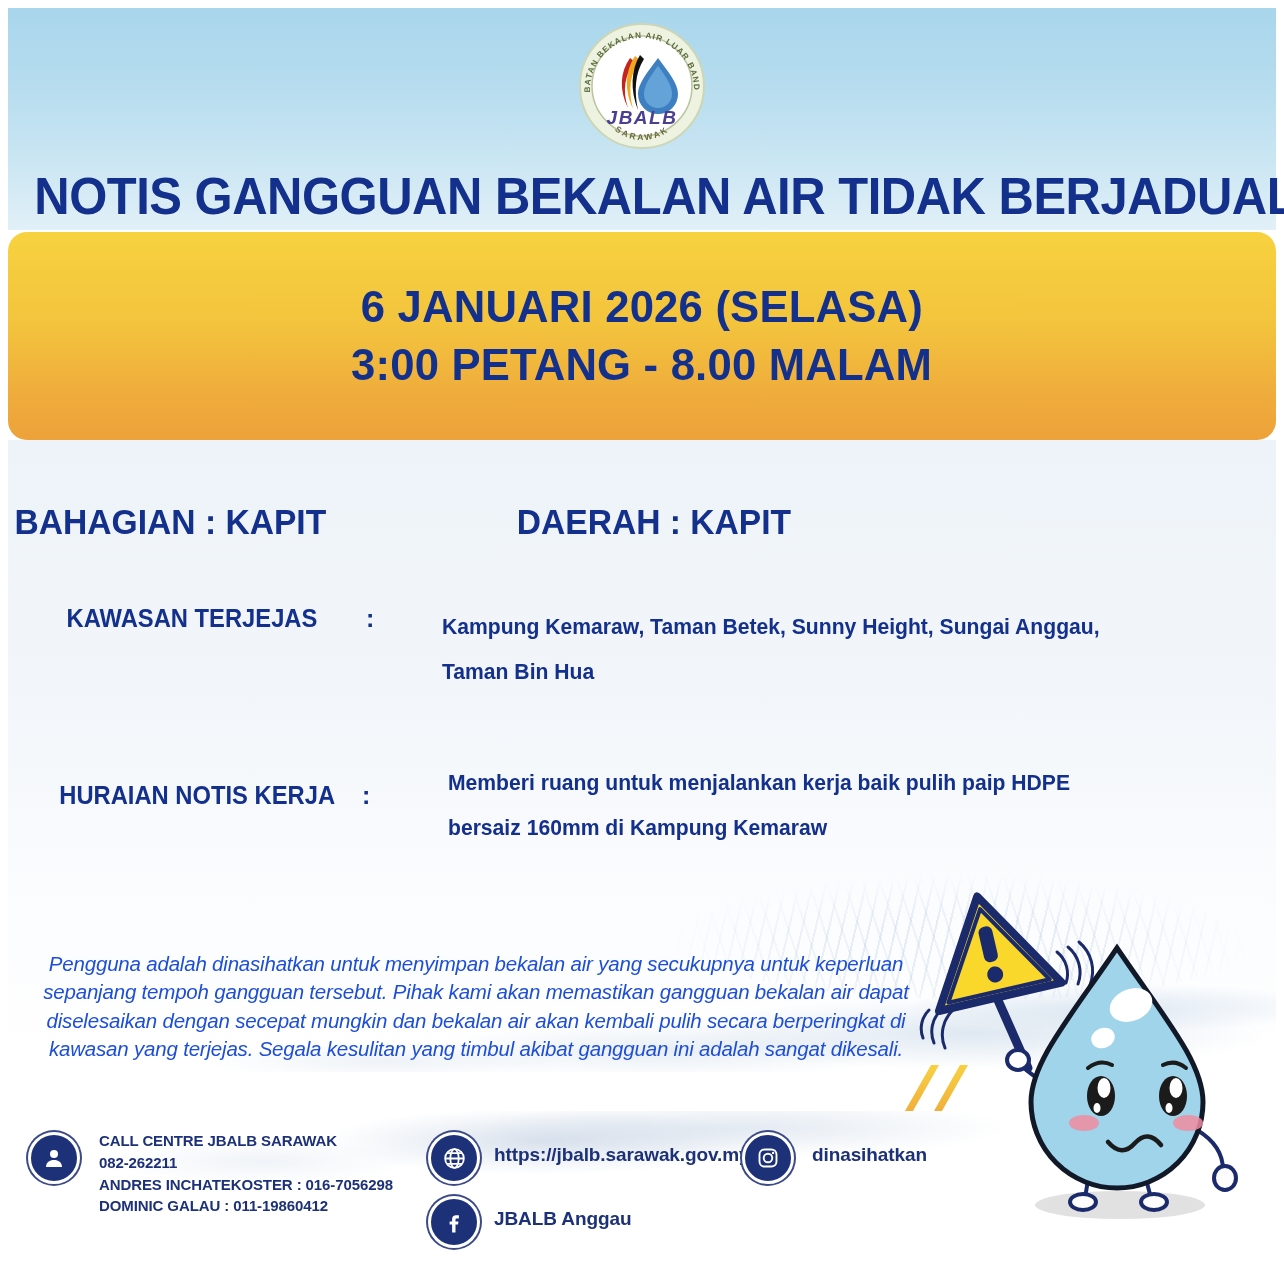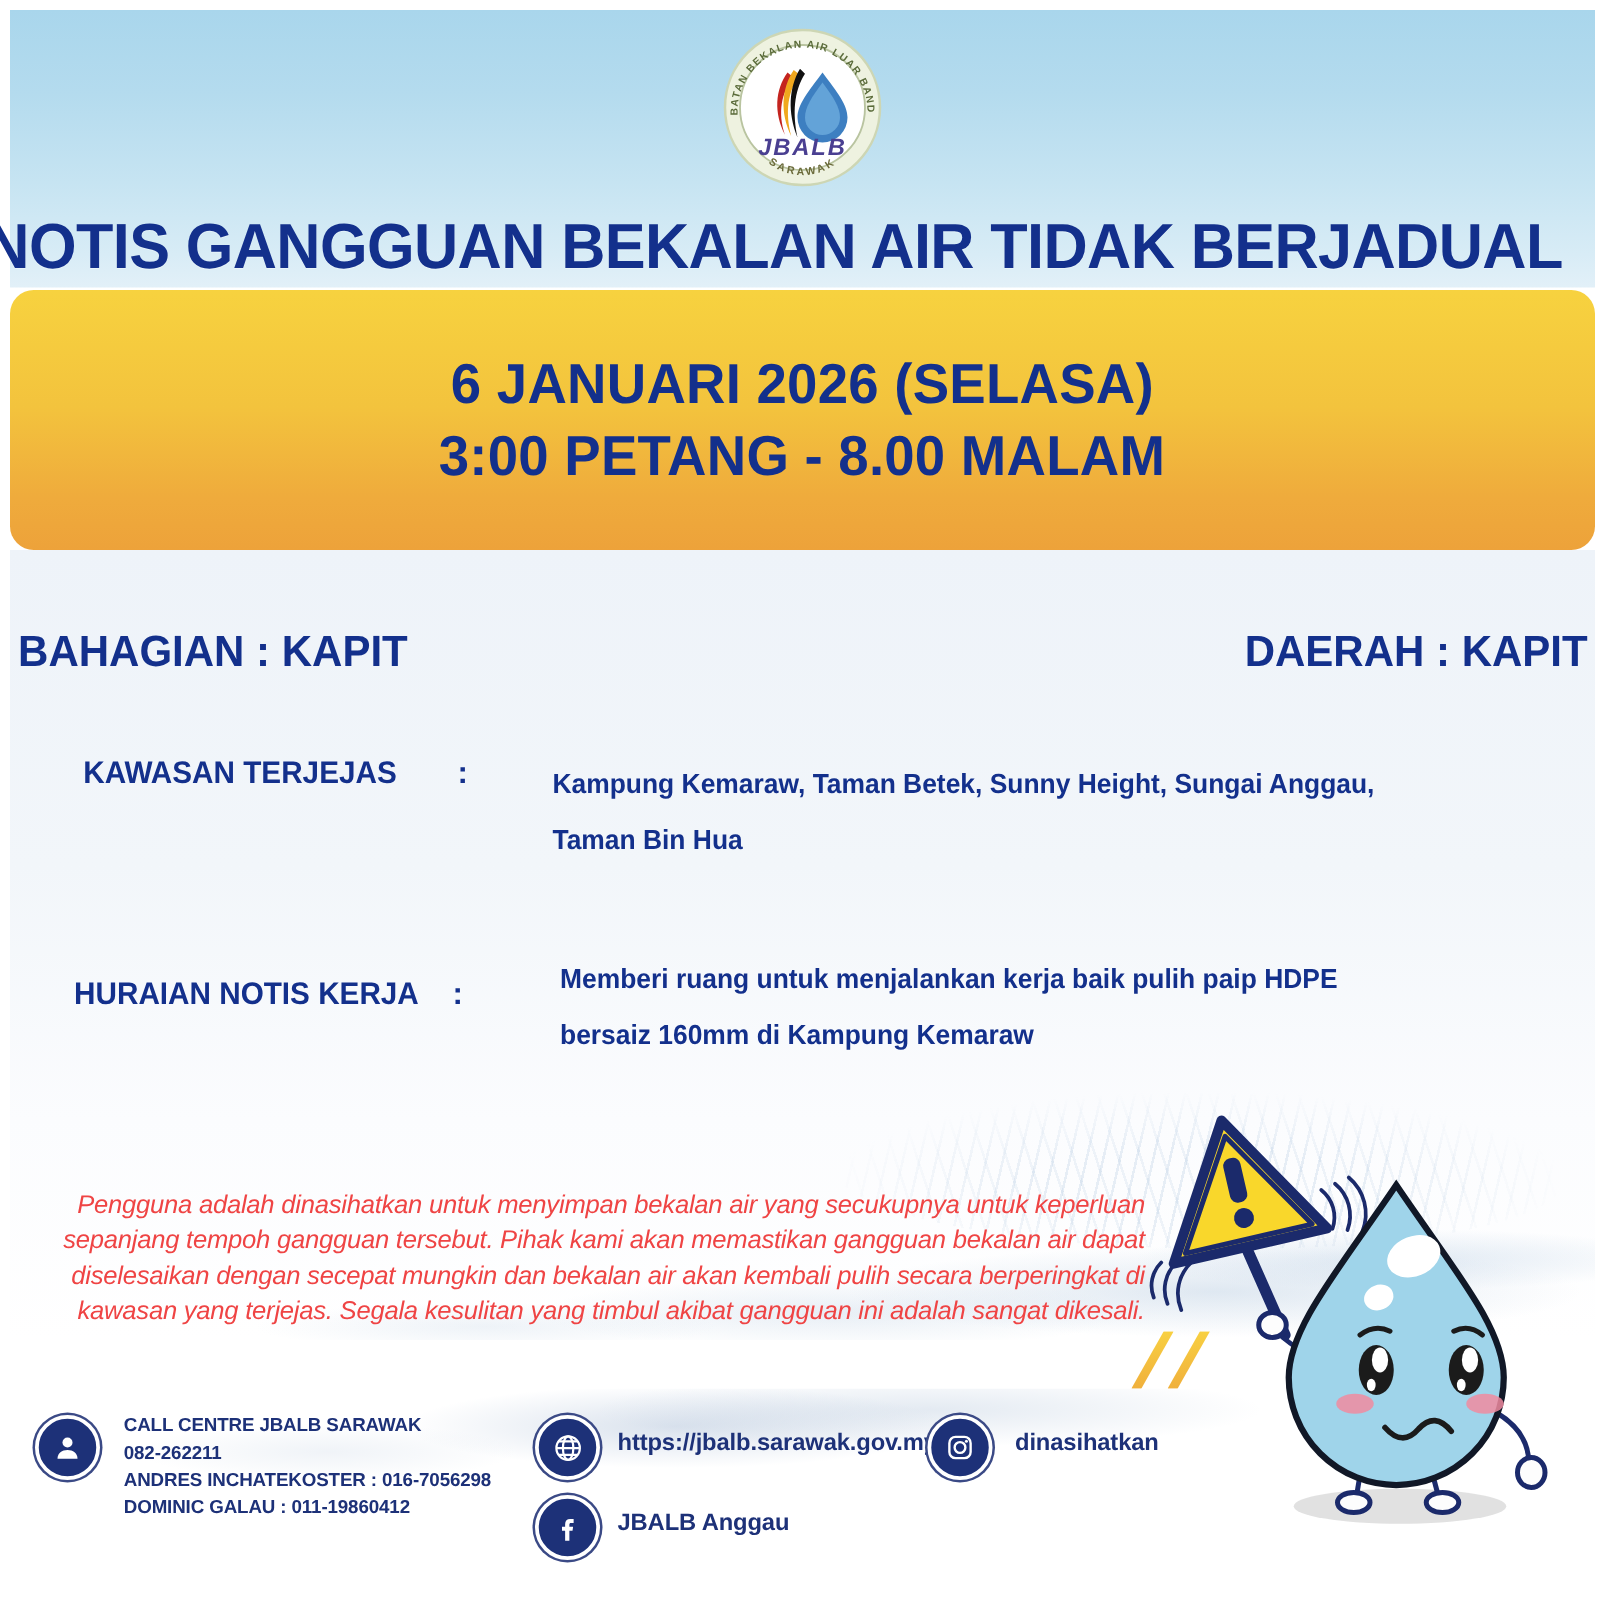--- a/index.html
+++ b/index.html
@@ -20,21 +20,21 @@
   .sky{
     position:absolute;left:8px;top:8px;width:1268px;height:222px;
     background:linear-gradient(180deg,#a9d6ec 0%,#b4dbee 30%,#c6e4f2 62%,#d8ecf6 88%,#e2f0f8 100%);
   }
   .logo-wrap{
     position:absolute;left:50%;top:16px;transform:translateX(-50%);
     width:140px;height:140px;
   }
   .title-band{
     position:absolute;left:8px;top:160px;width:1268px;height:72px;
-    display:flex;align-items:center;justify-content:flex-end;
+    display:flex;align-items:center;justify-content:flex-start;
   }
   .title-band .title{
     font-size:51px;font-weight:bold;color:#13308c;
     letter-spacing:-0.5px;
     transform:scaleX(0.96);
     white-space:nowrap;
     text-shadow:0 1px 0 rgba(255,255,255,.35);
   }
 
   
@@ -69,21 +69,21 @@
     background:
       repeating-linear-gradient(103deg, rgba(120,160,200,.16) 0 2px, rgba(120,160,200,0) 2px 13px),
       repeating-linear-gradient(72deg, rgba(120,160,200,.11) 0 2px, rgba(120,160,200,0) 2px 17px);
     border-radius:50% 40% 45% 55%;
     -webkit-mask-image:radial-gradient(ellipse at 50% 60%, #000 30%, transparent 72%);
             mask-image:radial-gradient(ellipse at 50% 60%, #000 30%, transparent 72%);
   }
 
   .region-row{
     position:absolute;top:62px;left:0;width:100%;
-    display:flex;justify-content:space-between;gap:178px;
+    display:flex;justify-content:flex-start;gap:178px;
   }
   .region-row .rtxt{
     font-size:35px;font-weight:bold;color:#13308c;transform:scaleX(0.96);white-space:nowrap;
   }
 
   .field{position:absolute;left:0;width:100%;}
   .field .flabel{
     position:absolute;font-size:25px;font-weight:bold;color:#13308c;
     transform:scaleX(0.95);white-space:nowrap;
   }
@@ -91,23 +91,23 @@
     position:absolute;font-size:25px;font-weight:bold;color:#13308c;
   }
   .field .fvalue{
     position:absolute;font-size:22px;font-weight:bold;color:#13308c;
     line-height:2.05;transform:scaleX(0.96);transform-origin:left center;
   }
 
   
   .advisory{
     position:absolute;left:36px;top:950px;width:880px;
-    font-size:20.5px;font-style:italic;color:#ef4444;
+    font-size:20.5px;font-style:italic;color:#1d4ed8;
     line-height:1.38;letter-spacing:-0.2px;
-    text-align:right;
+    text-align:center;
   }
 
   
   .contact-bar{
     position:absolute;left:8px;top:1065px;width:888px;height:46px;
     background:linear-gradient(180deg,#f7ce3f 0%,#f3c23d 55%,#efaa3b 100%);
     -webkit-clip-path:polygon(0 0, 100% 0, calc(100% - 26px) 100%, 0 100%);
             clip-path:polygon(0 0, 100% 0, calc(100% - 26px) 100%, 0 100%);
     display:flex;align-items:center;justify-content:center;
   }

